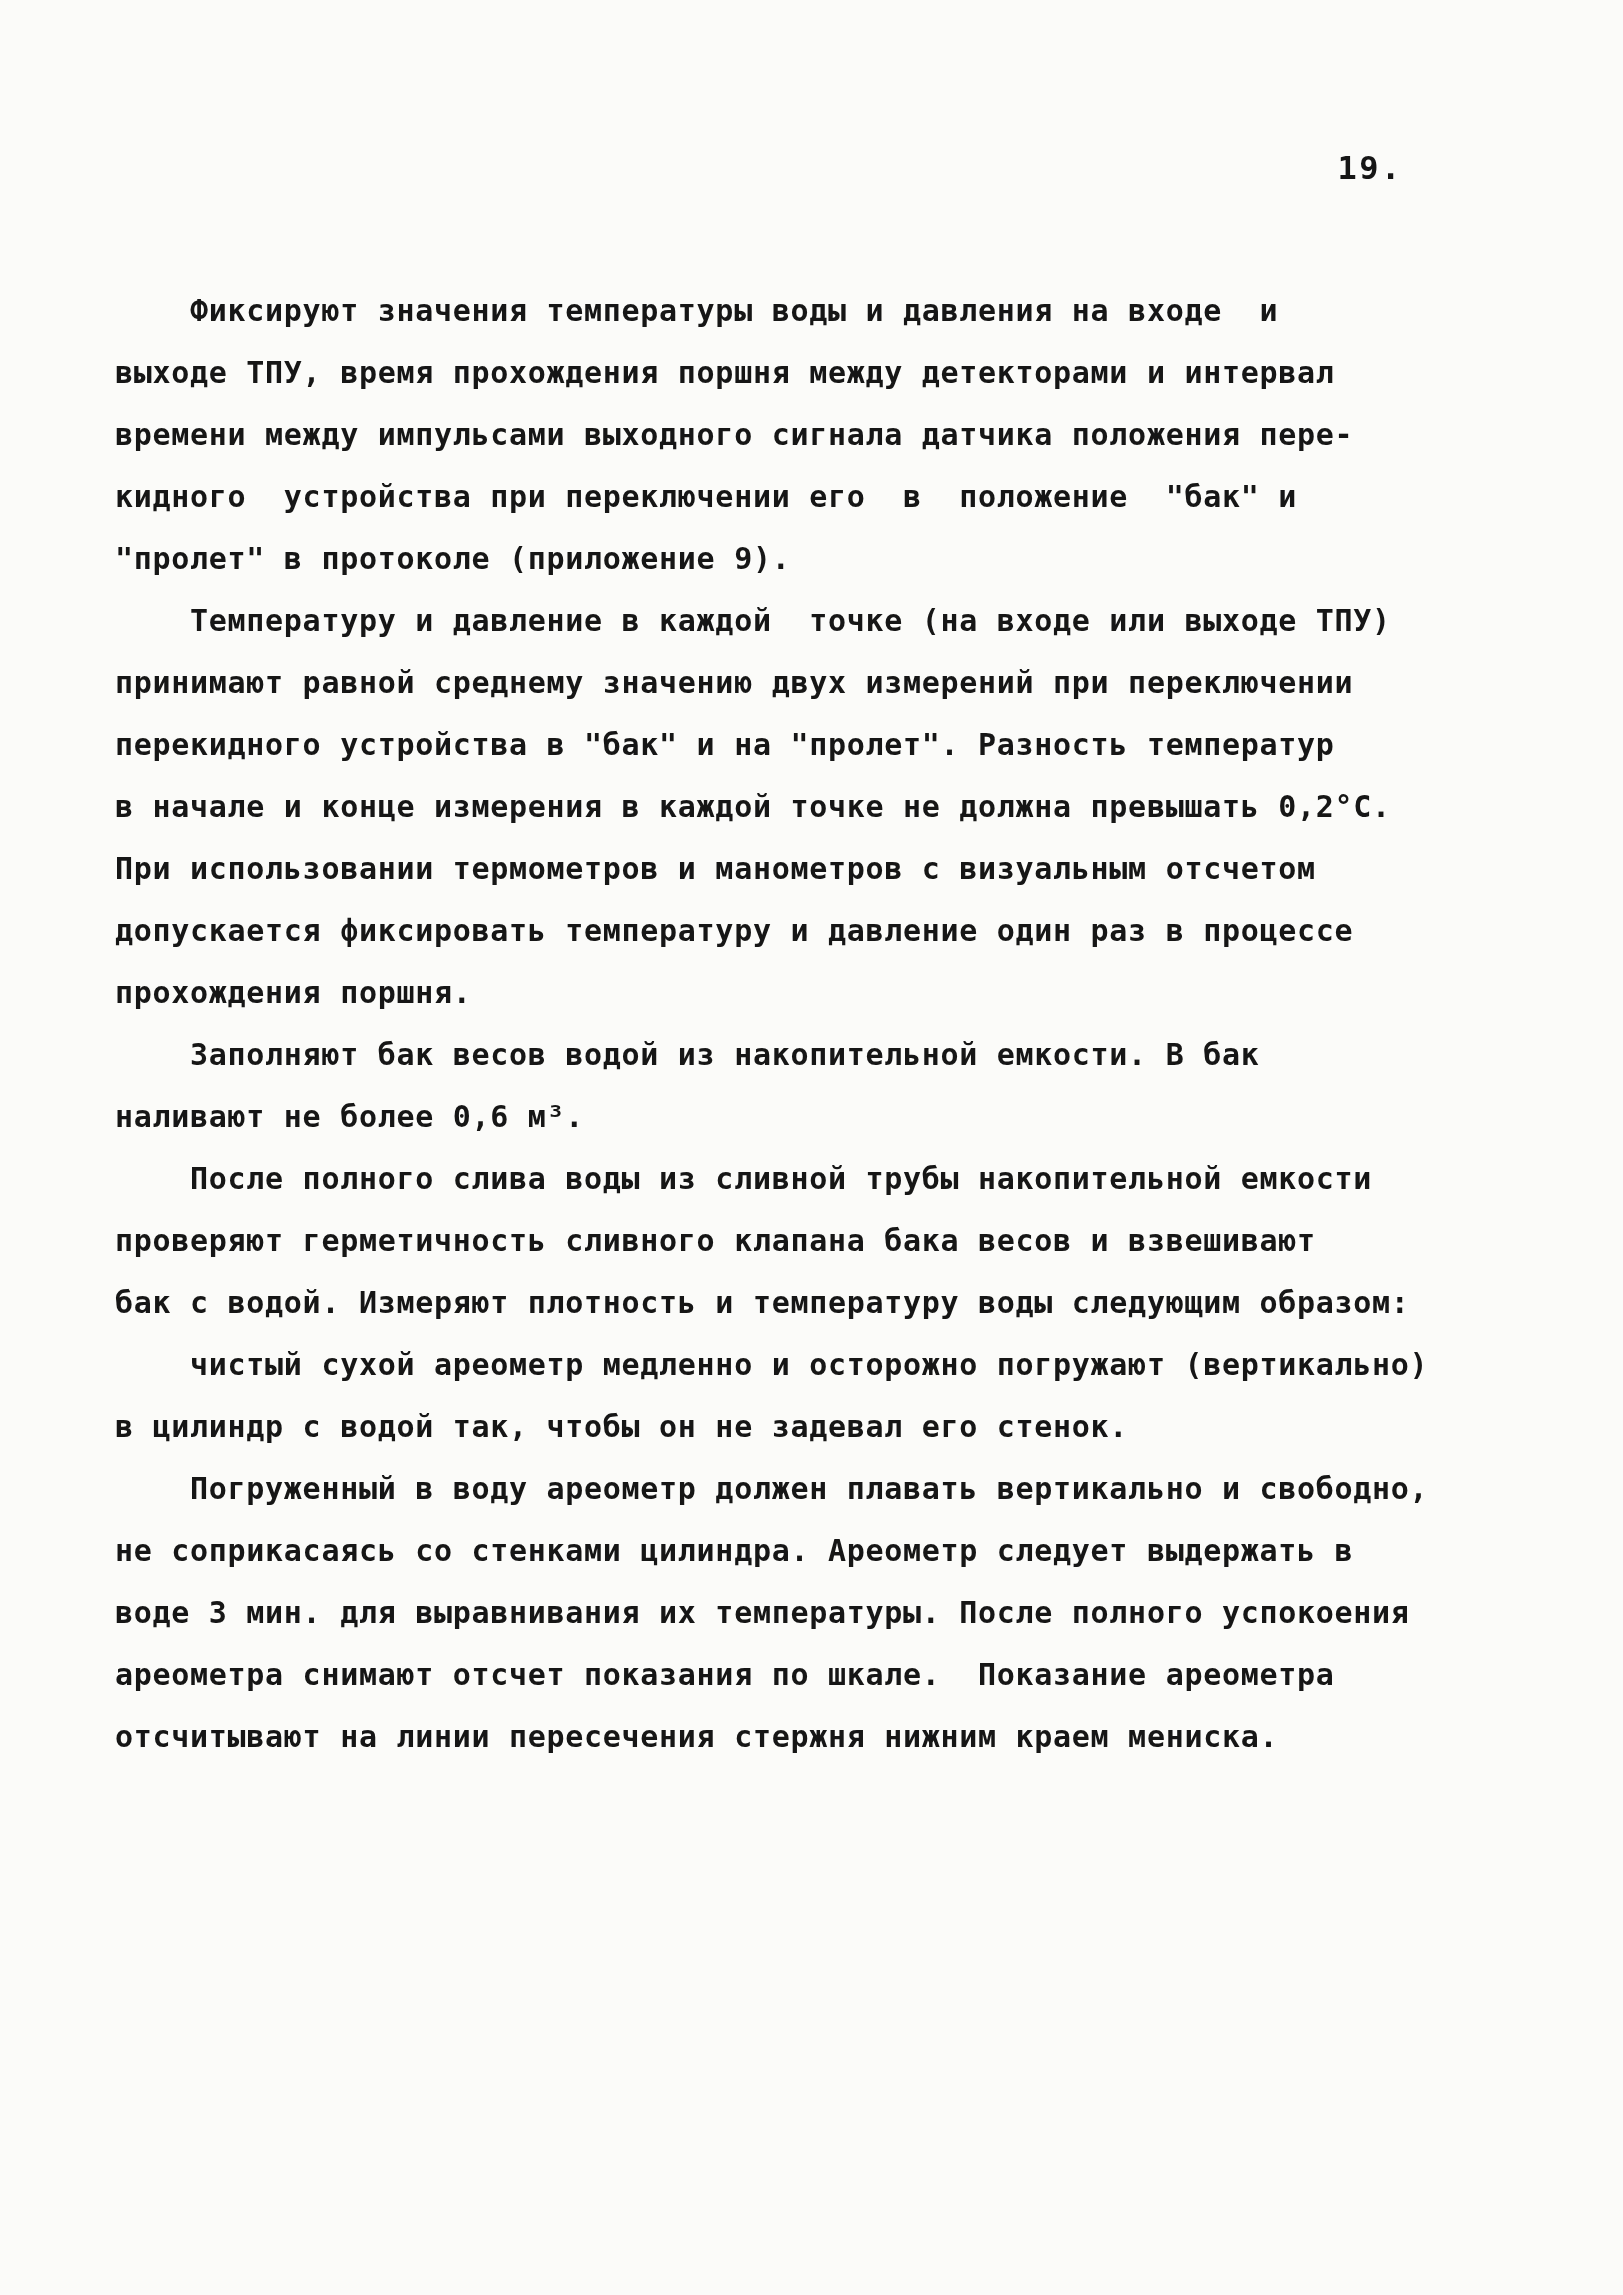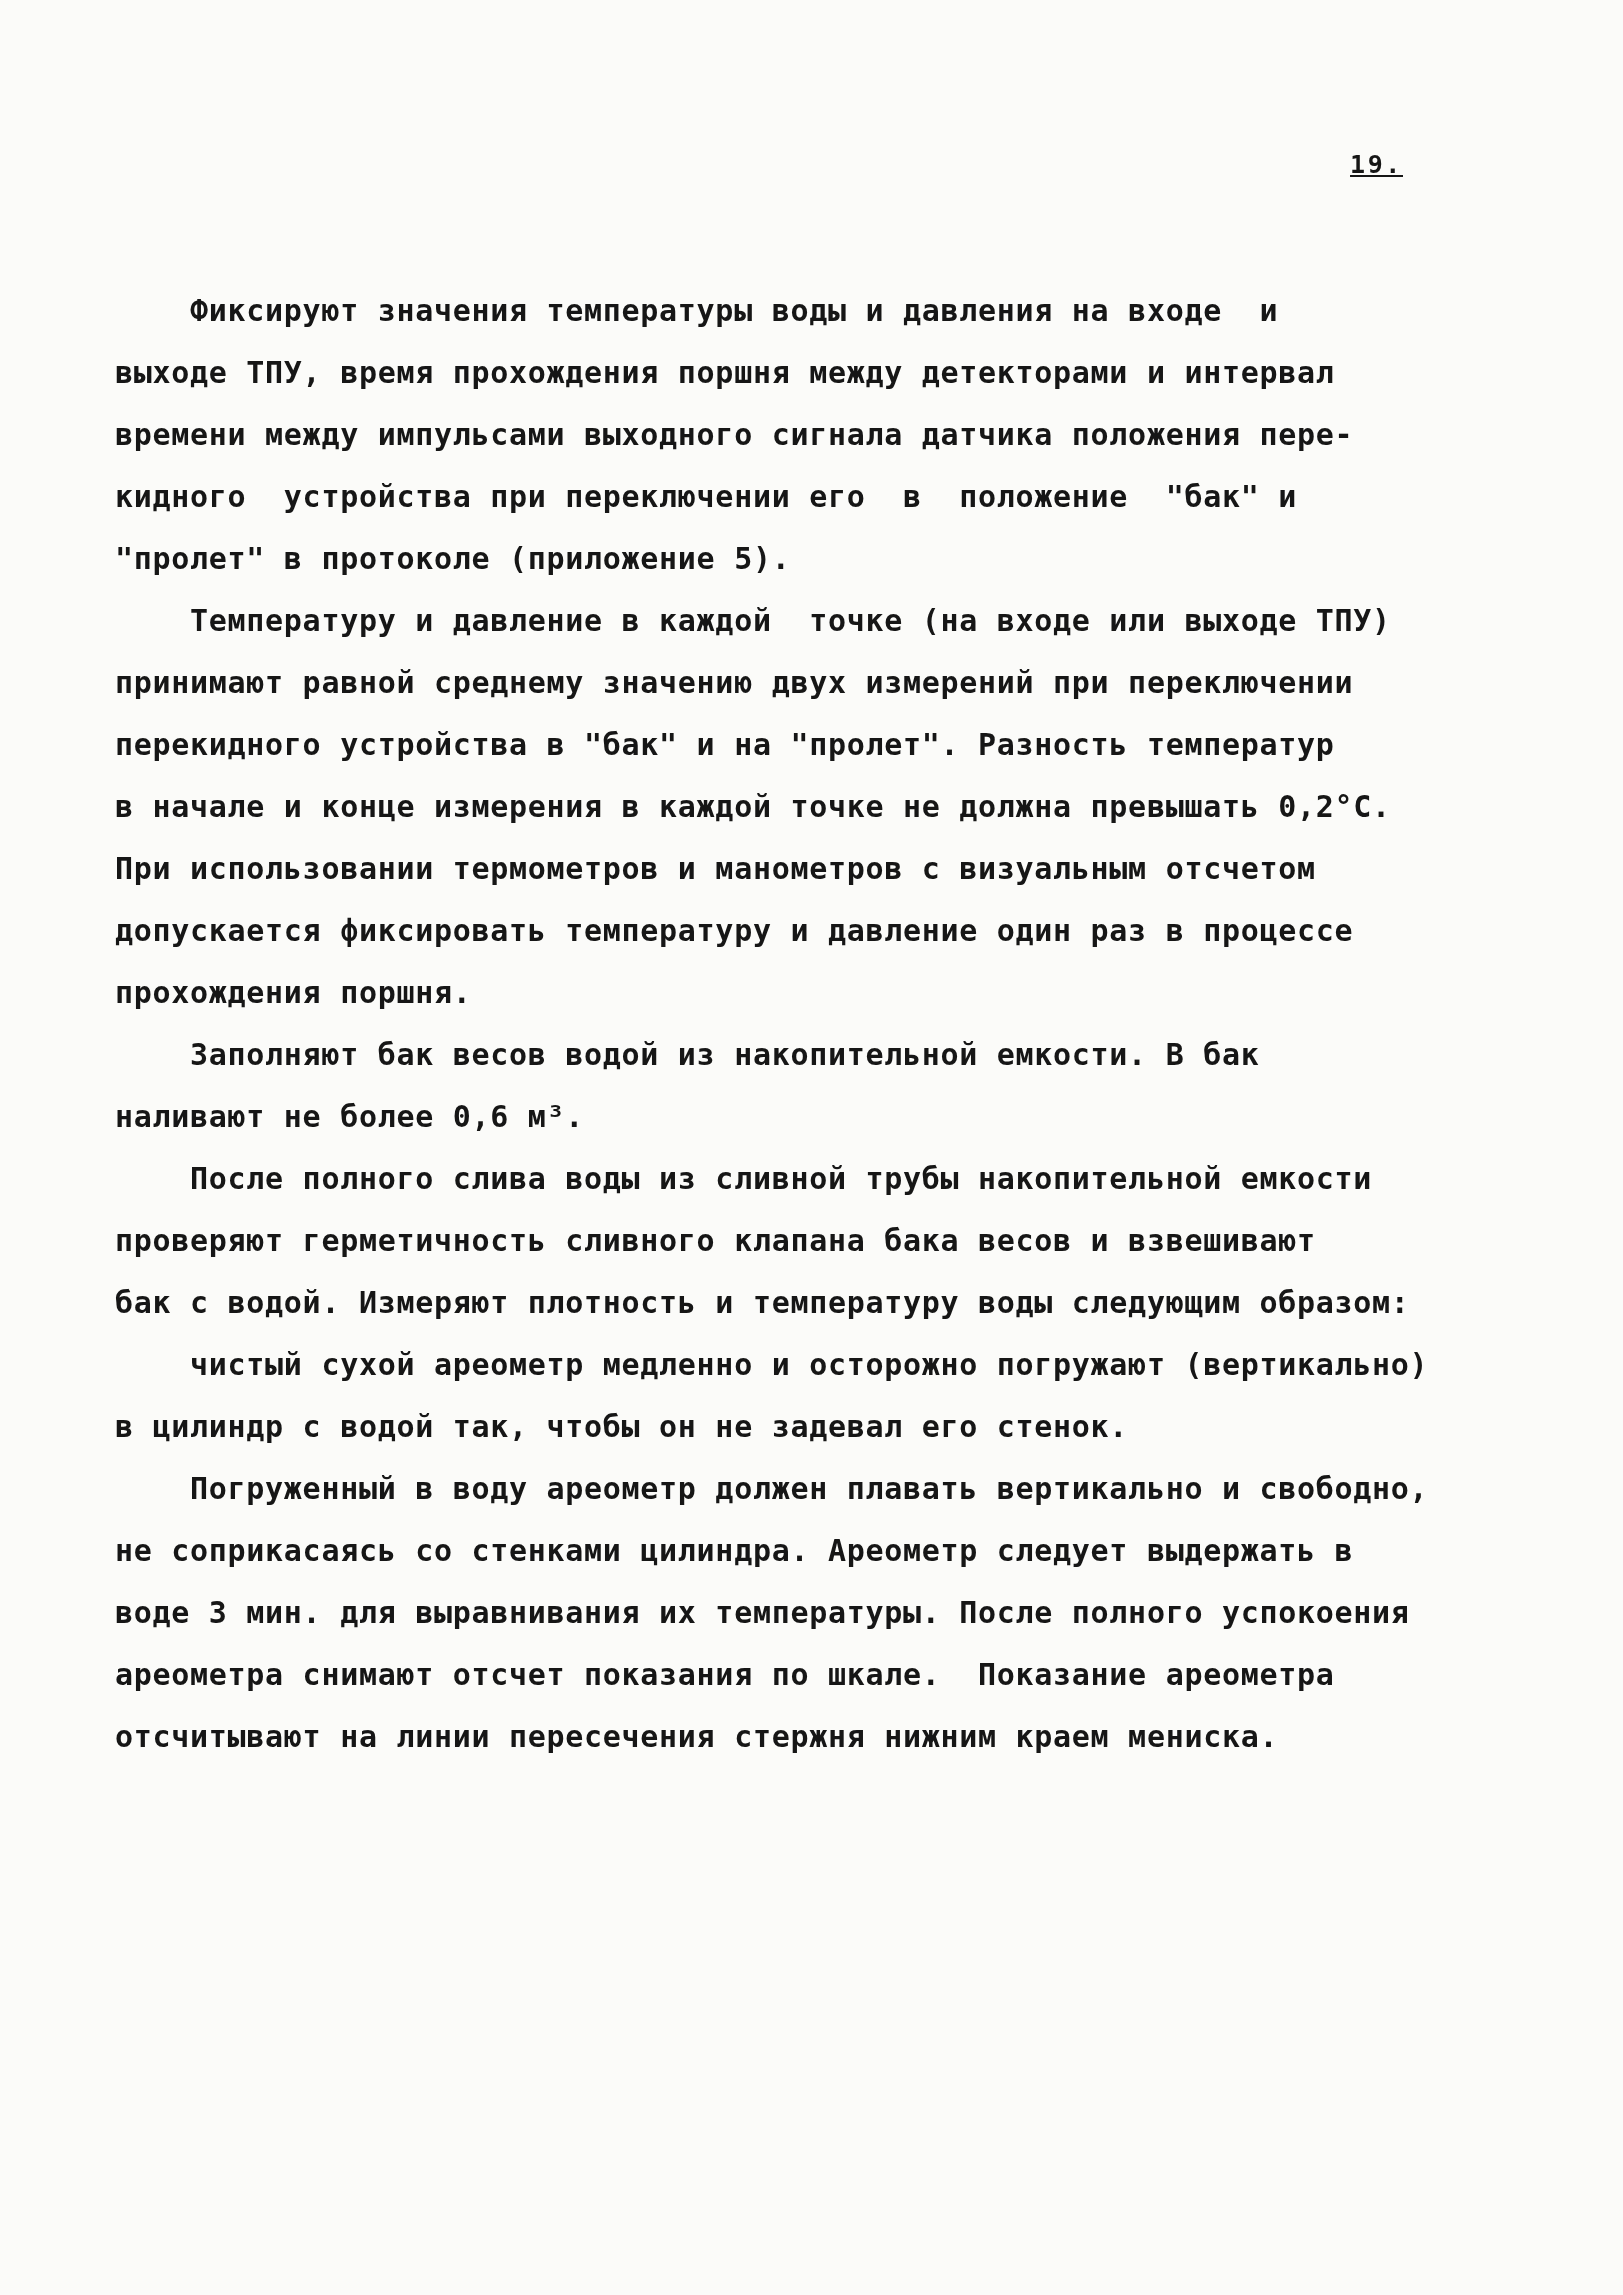--- a/index.html
+++ b/index.html
@@ -15,24 +15,23 @@
     background: #fbfbf9;
     color: #161616;
     font-family: "DejaVu Sans Mono", "Liberation Mono", monospace;
     font-weight: 600;
     overflow: hidden;
   }
   .page-number {
     position: absolute;
     top: 152px;
     right: 220px;
-    font-size: 25px;
+    font-size: 32px;
     line-height: 1;
     letter-spacing: 2.6px;
-    text-decoration: underline;
   }
   .text-block {
     position: absolute;
     top: 280px;
     left: 115px;
     width: 1401px;
   }
   .paragraph {
     margin: 0;
     font-size: 30px;
@@ -46,21 +45,21 @@
 
 <div class="page">
 
   <div class="page-number">19.</div>
 
   <div class="text-block">
     <p class="paragraph">    Фиксируют значения температуры воды и давления на входе  и
 выходе ТПУ, время прохождения поршня между детекторами и интервал
 времени между импульсами выходного сигнала датчика положения пере-
 кидного  устройства при переключении его  в  положение  "бак" и
-"пролет" в протоколе (приложение 5).</p>
+"пролет" в протоколе (приложение 9).</p>
     <p class="paragraph">    Температуру и давление в каждой  точке (на входе или выходе ТПУ)
 принимают равной среднему значению двух измерений при переключении
 перекидного устройства в "бак" и на "пролет". Разность температур
 в начале и конце измерения в каждой точке не должна превышать 0,2°С.
 При использовании термометров и манометров с визуальным отсчетом
 допускается фиксировать температуру и давление один раз в процессе
 прохождения поршня.</p>
     <p class="paragraph">    Заполняют бак весов водой из накопительной емкости. В бак
 наливают не более 0,6 м³.</p>
     <p class="paragraph">    После полного слива воды из сливной трубы накопительной емкости

